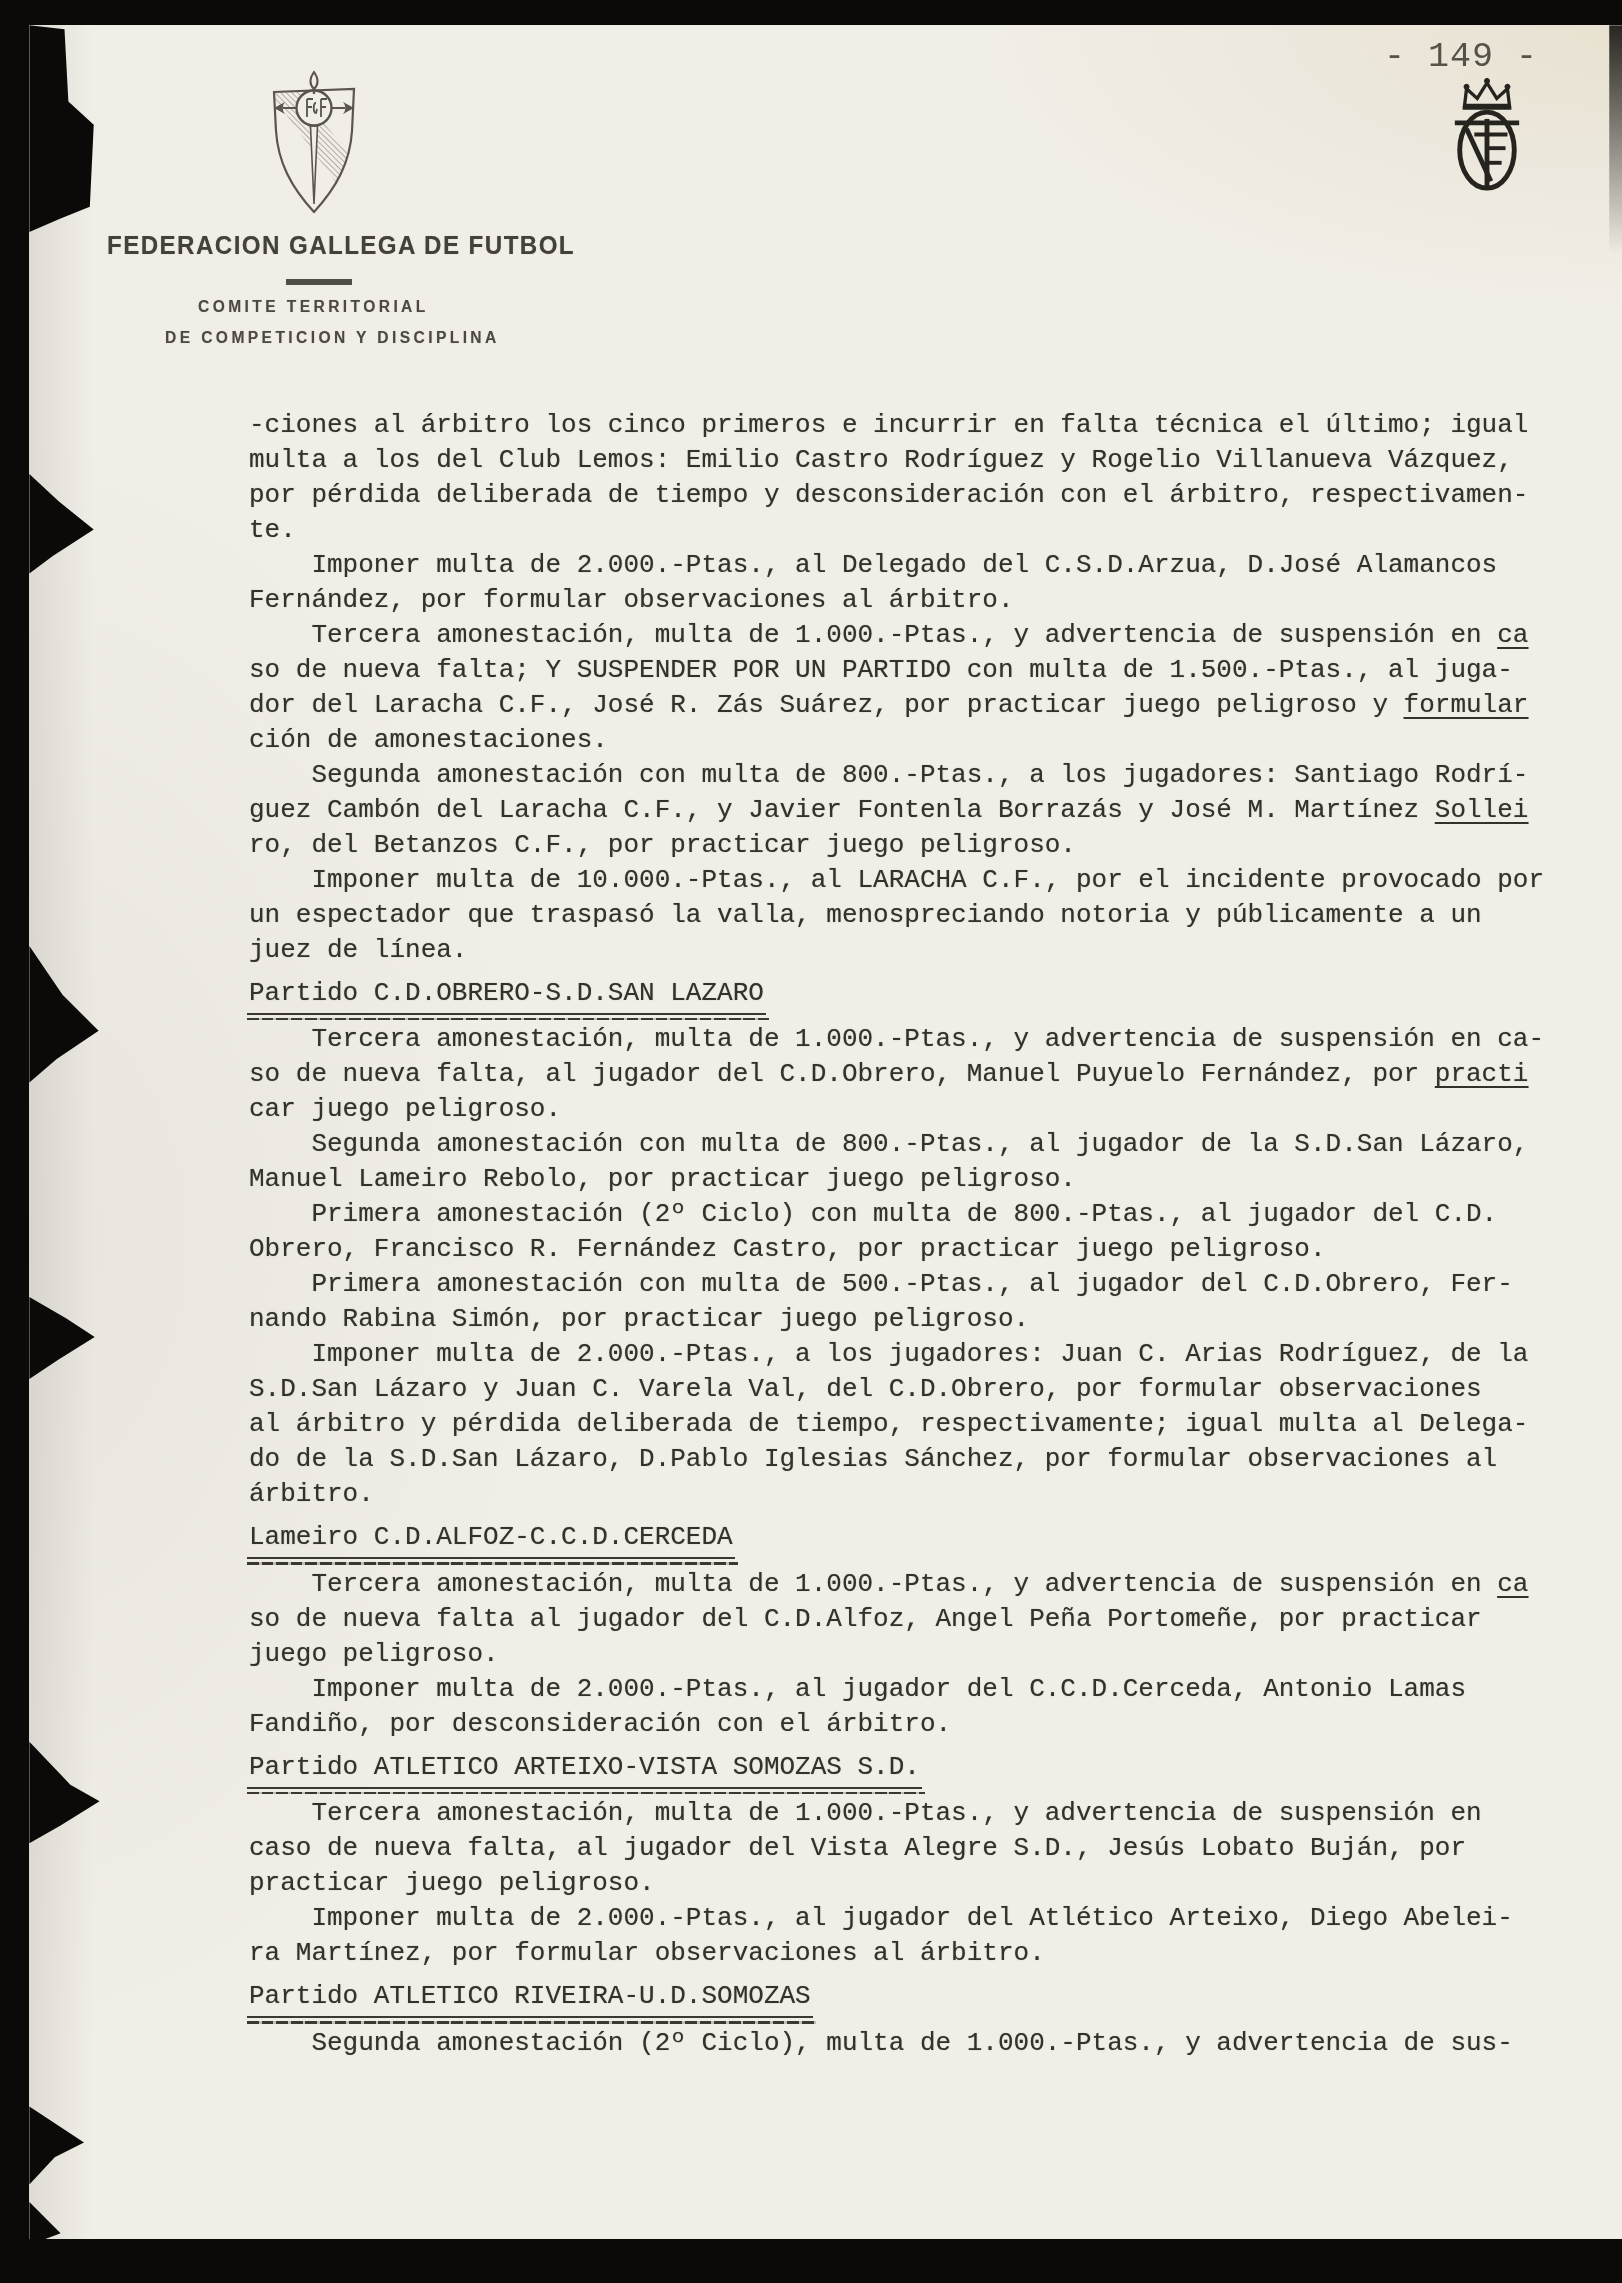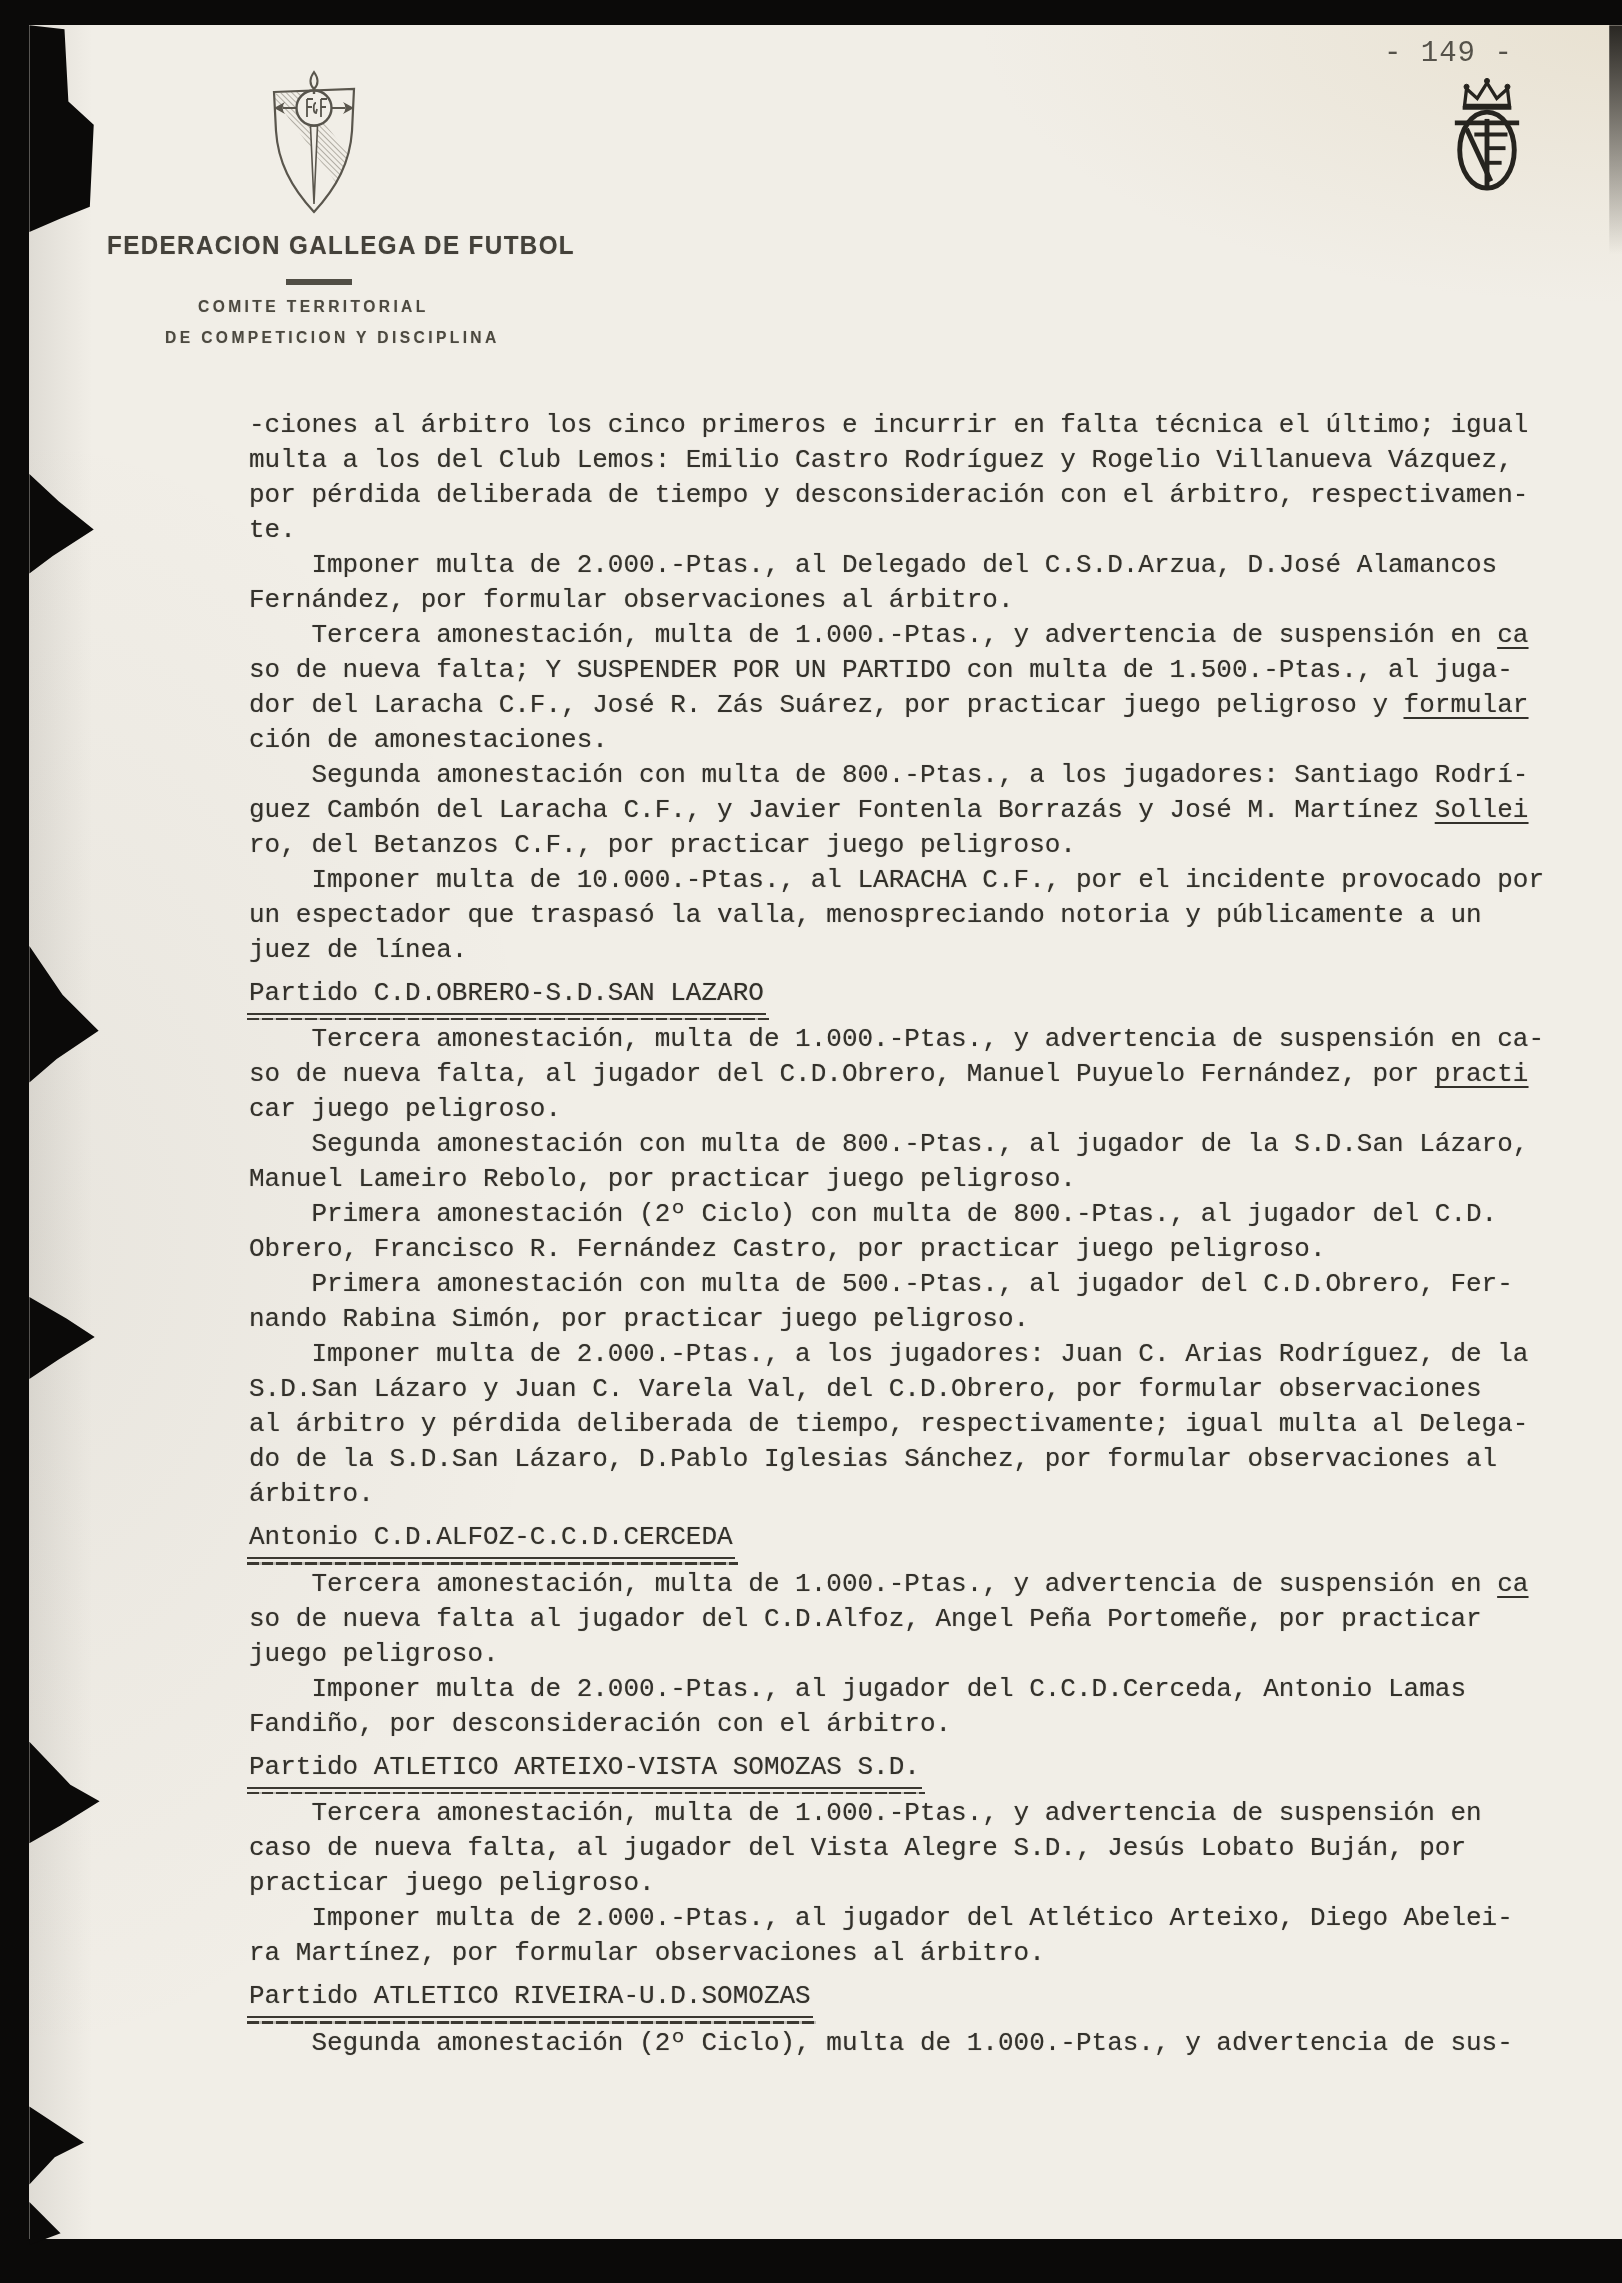--- a/index.html
+++ b/index.html
@@ -27,21 +27,21 @@
   .lh-rule{position:absolute;left:286px;top:279px;width:66px;height:5.9px;background:#514e45;}
   .committee{
     position:absolute;font-weight:700;font-size:15.6px;letter-spacing:3.4px;
     color:#4c4940;white-space:nowrap;text-shadow:0 0 1px rgba(76,73,64,.3);
   }
   .committee-1{left:198px;top:298px;}
   .committee-2{left:165px;top:329px;}
   .page-number{
     position:absolute;left:1384px;top:37px;
     font-family:"Liberation Mono","DejaVu Sans Mono",monospace;
-    font-size:29px;color:#55524a;letter-spacing:1px;white-space:nowrap;
+    font-size:35px;color:#55524a;letter-spacing:1px;white-space:nowrap;
   }
   .shield-logo{position:absolute;left:269px;top:70px;}
   .crown-logo{position:absolute;left:1445px;top:78px;}
   
   .doc-body{
     position:absolute;left:249px;top:384px;width:1358px;
     font-family:"Liberation Mono","DejaVu Sans Mono",monospace;
     font-size:26px;line-height:35px;color:#33312b;
     text-shadow:0 0 1px rgba(51,49,43,.45);
     margin-top:24px;
@@ -138,21 +138,21 @@
     <div class="para">    Imponer multa de 2.000.-Ptas., al Delegado del C.S.D.Arzua, D.José Alamancos<br>Fernández, por formular observaciones al árbitro.</div>
     <div class="para">    Tercera amonestación, multa de 1.000.-Ptas., y advertencia de suspensión en <u>ca</u><br>so de nueva falta; Y SUSPENDER POR UN PARTIDO con multa de 1.500.-Ptas., al juga-<br>dor del Laracha C.F., José R. Zás Suárez, por practicar juego peligroso y <u>formular</u><br>ción de amonestaciones.</div>
     <div class="para">    Segunda amonestación con multa de 800.-Ptas., a los jugadores: Santiago Rodrí-<br>guez Cambón del Laracha C.F., y Javier Fontenla Borrazás y José M. Martínez <u>Sollei</u><br>ro, del Betanzos C.F., por practicar juego peligroso.</div>
     <div class="para">    Imponer multa de 10.000.-Ptas., al LARACHA C.F., por el incidente provocado por<br>un espectador que traspasó la valla, menospreciando notoria y públicamente a un<br>juez de línea.</div>
     <div class="heading"><span class="heading-text">Partido C.D.OBRERO-S.D.SAN LAZARO</span></div>
     <div class="para">    Tercera amonestación, multa de 1.000.-Ptas., y advertencia de suspensión en ca-<br>so de nueva falta, al jugador del C.D.Obrero, Manuel Puyuelo Fernández, por <u>practi</u><br>car juego peligroso.</div>
     <div class="para">    Segunda amonestación con multa de 800.-Ptas., al jugador de la S.D.San Lázaro,<br>Manuel Lameiro Rebolo, por practicar juego peligroso.</div>
     <div class="para">    Primera amonestación (2º Ciclo) con multa de 800.-Ptas., al jugador del C.D.<br>Obrero, Francisco R. Fernández Castro, por practicar juego peligroso.</div>
     <div class="para">    Primera amonestación con multa de 500.-Ptas., al jugador del C.D.Obrero, Fer-<br>nando Rabina Simón, por practicar juego peligroso.</div>
     <div class="para">    Imponer multa de 2.000.-Ptas., a los jugadores: Juan C. Arias Rodríguez, de la<br>S.D.San Lázaro y Juan C. Varela Val, del C.D.Obrero, por formular observaciones<br>al árbitro y pérdida deliberada de tiempo, respectivamente; igual multa al Delega-<br>do de la S.D.San Lázaro, D.Pablo Iglesias Sánchez, por formular observaciones al<br>árbitro.</div>
-    <div class="heading"><span class="heading-text">Antonio C.D.ALFOZ-C.C.D.CERCEDA</span></div>
+    <div class="heading"><span class="heading-text">Lameiro C.D.ALFOZ-C.C.D.CERCEDA</span></div>
     <div class="para">    Tercera amonestación, multa de 1.000.-Ptas., y advertencia de suspensión en <u>ca</u><br>so de nueva falta al jugador del C.D.Alfoz, Angel Peña Portomeñe, por practicar<br>juego peligroso.</div>
     <div class="para">    Imponer multa de 2.000.-Ptas., al jugador del C.C.D.Cerceda, Antonio Lamas<br>Fandiño, por desconsideración con el árbitro.</div>
     <div class="heading"><span class="heading-text">Partido ATLETICO ARTEIXO-VISTA SOMOZAS S.D.</span></div>
     <div class="para">    Tercera amonestación, multa de 1.000.-Ptas., y advertencia de suspensión en<br>caso de nueva falta, al jugador del Vista Alegre S.D., Jesús Lobato Buján, por<br>practicar juego peligroso.</div>
     <div class="para">    Imponer multa de 2.000.-Ptas., al jugador del Atlético Arteixo, Diego Abelei-<br>ra Martínez, por formular observaciones al árbitro.</div>
     <div class="heading"><span class="heading-text">Partido ATLETICO RIVEIRA-U.D.SOMOZAS</span></div>
     <div class="para">    Segunda amonestación (2º Ciclo), multa de 1.000.-Ptas., y advertencia de sus-</div>
   </div>
 
 

